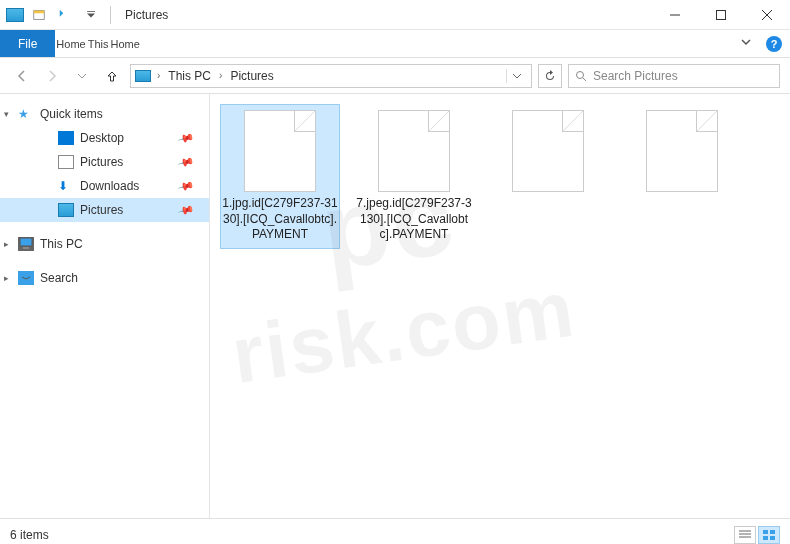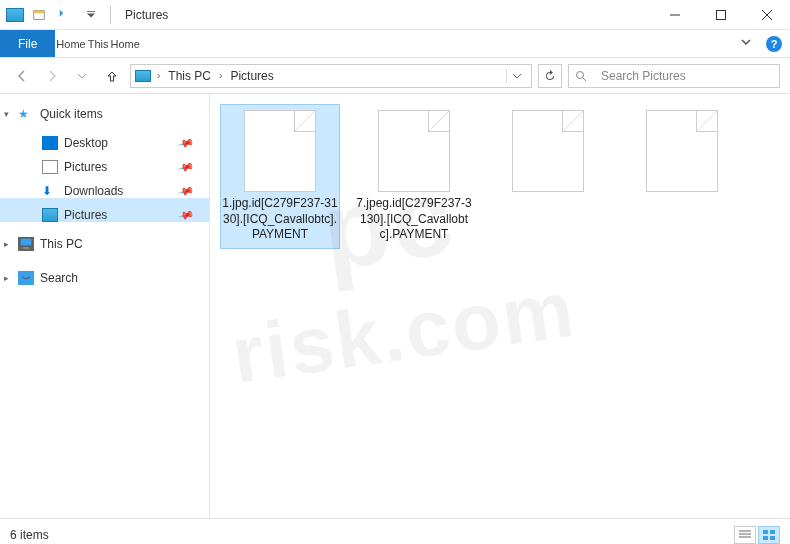--- a/index.html
+++ b/index.html
@@ -36,30 +36,30 @@
 .addressrow { height: 36px; display: flex; align-items: center; padding: 0 10px; gap: 6px; border-bottom: 1px solid #e1e1e1; }
 .nav-btn { width: 24px; height: 24px; display: flex; align-items: center; justify-content: center; color: #999; }
 .nav-btn.enabled { color: #333; }
 .breadcrumb { flex: 1; height: 24px; border: 1px solid #ccc; display: flex; align-items: center; padding: 0 4px; gap: 2px; background: #fff; }
 .bc-icon { width: 16px; height: 12px; background: linear-gradient(#4db8e8,#2a9dd6); border: 1px solid #1a7bb0; }
 .bc-chev { color: #666; font-size: 10px; padding: 0 4px; }
 .bc-item { color: #333; padding: 0 2px; }
 .bc-spacer { flex: 1; }
 .bc-dd { color: #666; padding: 0 6px; border-left: 1px solid #ddd; }
 .refresh-btn { width: 24px; height: 24px; border: 1px solid #ccc; display: flex; align-items: center; justify-content: center; }
-.searchbox { width: 212px; height: 24px; border: 1px solid #ccc; display: flex; align-items: center; padding: 0 6px; gap: 14px; color: #888; }
+.searchbox { width: 212px; height: 24px; border: 1px solid #ccc; display: flex; align-items: center; padding: 0 6px; gap: 6px; color: #888; }
 .searchbox .mag { width: 12px; height: 12px; }
 .searchbox input { border: none; outline: none; flex: 1; font-size: 12px; color: #333; background: transparent; }
 .searchbox input::placeholder { color: #888; }
 
 
 .main { display: flex; height: 424px; }
 .sidebar { width: 210px; border-right: 1px solid #e5e5e5; padding-top: 8px; }
 .nav-item { display: flex; align-items: center; height: 24px; padding-left: 18px; gap: 6px; color: #333; position: relative; }
-.nav-item.sub { padding-left: 42px; align-items: flex-end; }
+.nav-item.sub { padding-left: 58px; }
 .nav-item.selected { background: #cce8ff; }
 .nav-caret { position: absolute; left: 4px; font-size: 9px; color: #666; }
 .nav-icon { width: 16px; height: 14px; flex-shrink: 0; }
 .nav-icon.star { color: #3aa0e8; }
 .nav-icon.desktop { background: #0078d7; }
 .nav-icon.doc { border: 1px solid #888; background: #fff; }
 .nav-icon.down { color: #0078d7; }
 .nav-icon.pic { background: linear-gradient(#4db8e8,#2a9dd6); border: 1px solid #1a7bb0; }
 .nav-icon.pc { background: #666; }
 .nav-icon.net { background: #3aa0e8; }

